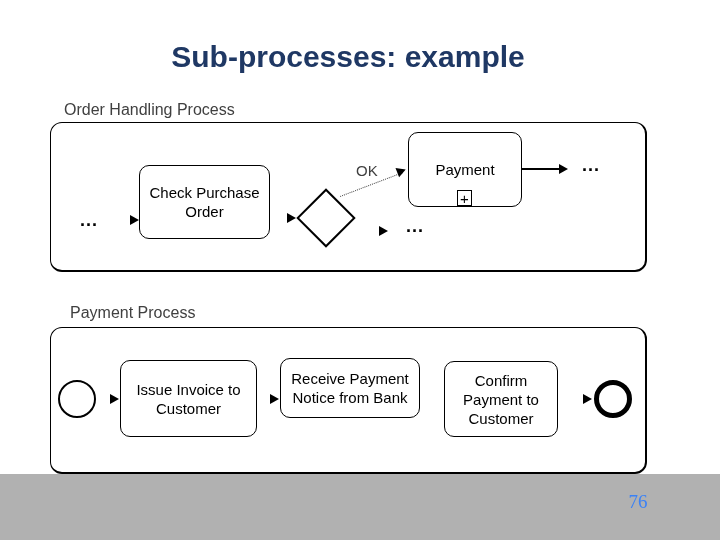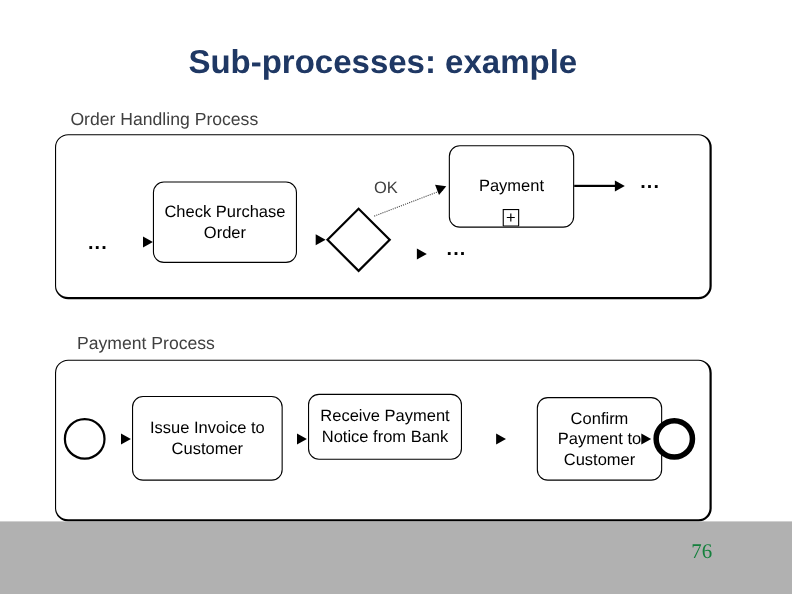--- a/index.html
+++ b/index.html
@@ -33,21 +33,21 @@
   
   .task{
     background:#fff;border:1.5px solid #000;border-radius:10px;
     display:flex;align-items:center;justify-content:center;text-align:center;
     font-size:15px;line-height:19px;padding:2px 0;
   }
   .task-check{left:139px;top:165px;width:131px;height:74px;}
   .task-subprocess{left:408px;top:132px;width:114px;height:75px;}
   .task-issue{left:120px;top:360px;width:137px;height:77px;}
   .task-receive{left:280px;top:358px;width:140px;height:60px;}
-  .task-confirm{left:488px;top:361px;width:114px;height:76px;}
+  .task-confirm{left:444px;top:361px;width:114px;height:76px;}
 
   
   .diamond{
     left:305px;top:197px;width:42px;height:42px;background:#fff;
     border:2px solid #000;transform:rotate(45deg);
   }
 
   
   .event{border-radius:50%;background:#fff;}
   .start-event{left:58px;top:380px;width:38px;height:38px;border:2px solid #000;}
@@ -87,42 +87,42 @@
     left:457px;top:190px;width:15px;height:16px;border:1.2px solid #000;background:#fff;
     display:flex;align-items:center;justify-content:center;
     font-size:15px;line-height:13px;font-weight:normal;
   }
 
   
   .footer{left:0;top:474px;width:720px;height:66px;background:#B1B1B1;}
   .page-number{
     left:618px;top:491px;width:40px;text-align:center;
     font-family:"Liberation Serif","DejaVu Serif",serif;
-    font-size:19px;color:#15803d;
+    font-size:19px;color:#3b82f6;
   }
 </style>
 </head>
 <body>
 
 <div class="abs slide-title">Sub-processes: example</div>
 
 <div class="abs section-label order-label">Order Handling Process</div>
 <div class="abs container order-container"></div>
 
 <div class="abs dots dots-in">...</div>
 <div class="abs tri tri-1"></div>
 
 <div class="abs task task-check">
   <span>Check Purchase Order</span>
 </div>
 
 <div class="abs tri tri-2"></div>
 <div class="abs diamond"></div>
 
-<div class="abs section-label" style="left:340px;top:162px;font-size:15px;">OK</div>
+<div class="abs section-label" style="left:356px;top:162px;font-size:15px;">OK</div>
 <div class="abs line-ok"></div>
 <div class="abs tri tri-ok"></div>
 
 <div class="abs task task-subprocess">
   <span>Payment</span>
 </div>
 <div class="abs plus-box">
   <span>+</span>
 </div>
 

